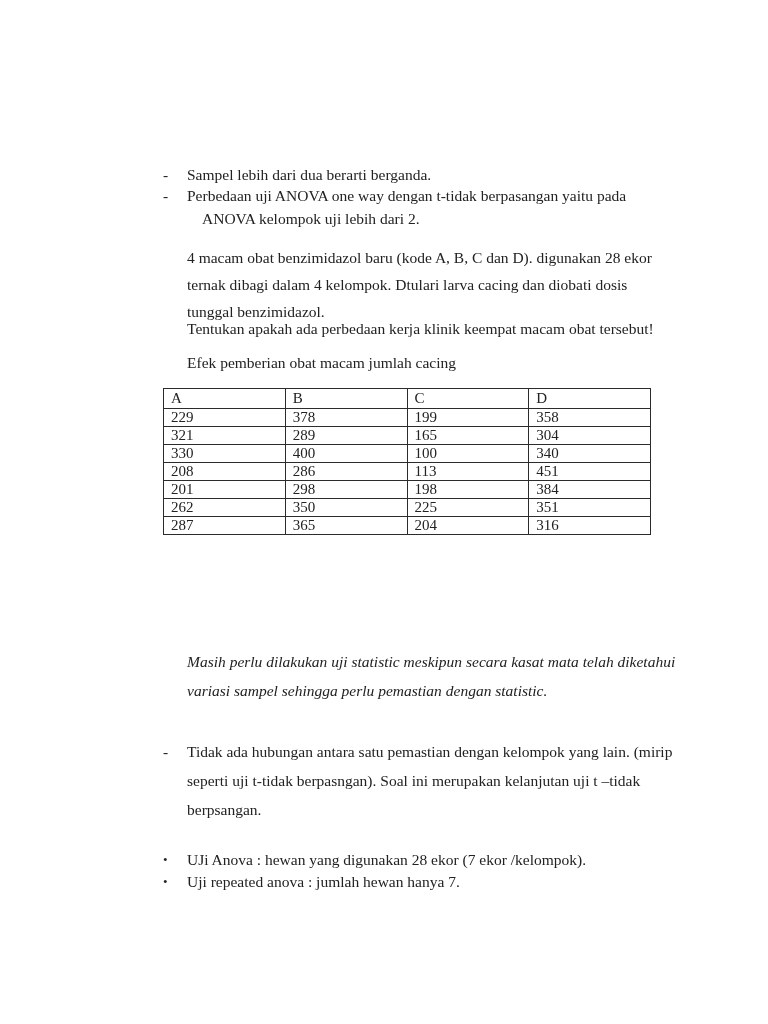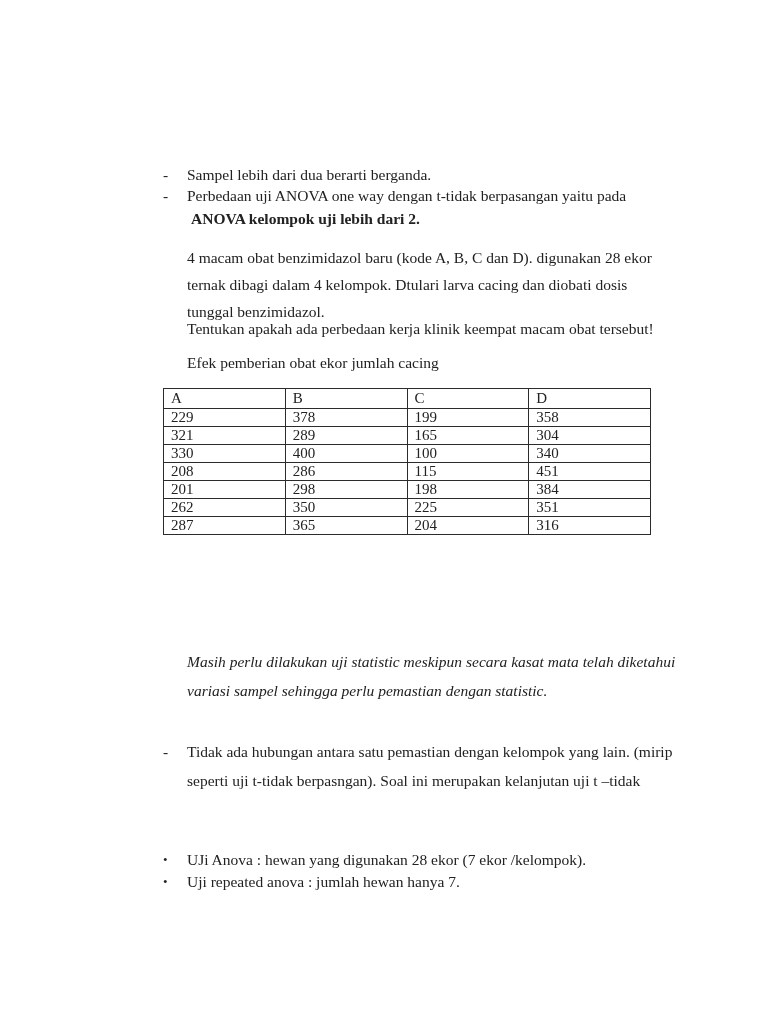--- a/index.html
+++ b/index.html
@@ -24,21 +24,21 @@
 
   
   .title-block { left: 143px; top: 103px; }
   .title-block .line { line-height: 30px; }
 
   
   .intro-list { left: 163px; top: 164px; }
   .b-row { display: flex; }
   .b-marker { width: 24px; flex: 0 0 24px; }
   .intro-list .line, .intro-list .b-marker { line-height: 21px; }
-  .intro-list .cont { margin-left: 28px; line-height: 25px; font-weight: bold; }
+  .intro-list .cont { margin-left: 39px; line-height: 25px; }
 
   
   .problem-block { left: 187px; top: 244px; }
   .problem-block .line { line-height: 27px; }
   .problem-block .line.tight { line-height: 20px; margin-top: -6px; }
 
   
   .caption-block { left: 187px; top: 352px; }
   .caption-block .line { line-height: 21px; }
 
@@ -97,21 +97,21 @@
   </div>
 
   <div class="abs problem-block">
     <div class="line">4 macam obat benzimidazol baru (kode A, B, C dan D). digunakan 28 ekor</div>
     <div class="line">ternak dibagi dalam 4 kelompok. Dtulari larva cacing dan diobati dosis</div>
     <div class="line">tunggal benzimidazol.</div>
     <div class="line tight">Tentukan apakah ada perbedaan kerja klinik keempat macam obat tersebut!</div>
   </div>
 
   <div class="abs caption-block">
-    <div class="line">Efek pemberian obat ekor jumlah cacing</div>
+    <div class="line">Efek pemberian obat macam jumlah cacing</div>
   </div>
 
   <table class="data-table">
     <colgroup>
         <col>
         <col>
         <col>
         <col>
       </colgroup>
     <thead>
@@ -137,21 +137,21 @@
       </tr>
       <tr>
         <td>330</td>
         <td>400</td>
         <td>100</td>
         <td>340</td>
       </tr>
       <tr>
         <td>208</td>
         <td>286</td>
-        <td>115</td>
+        <td>113</td>
         <td>451</td>
       </tr>
       <tr>
         <td>201</td>
         <td>298</td>
         <td>198</td>
         <td>384</td>
       </tr>
       <tr>
         <td>262</td>
@@ -172,20 +172,21 @@
     <div class="line">Masih perlu dilakukan uji statistic meskipun secara kasat mata telah diketahui</div>
     <div class="line">variasi sampel sehingga perlu pemastian dengan statistic.</div>
   </div>
 
   <div class="abs relation-block">
     <div class="b-row">
       <div class="b-marker">-</div>
       <div>
         <div class="line">Tidak ada hubungan antara satu pemastian dengan kelompok yang lain. (mirip</div>
         <div class="line">seperti uji t-tidak berpasngan). Soal ini merupakan kelanjutan uji t –tidak</div>
+        <div class="line">berpsangan.</div>
       </div>
     </div>
   </div>
 
   <div class="abs notes-block">
     <div class="b-row">
       <div class="b-marker">•</div>
       <div class="line">UJi Anova : hewan yang digunakan 28 ekor (7 ekor /kelompok).</div>
     </div>
     <div class="b-row">

